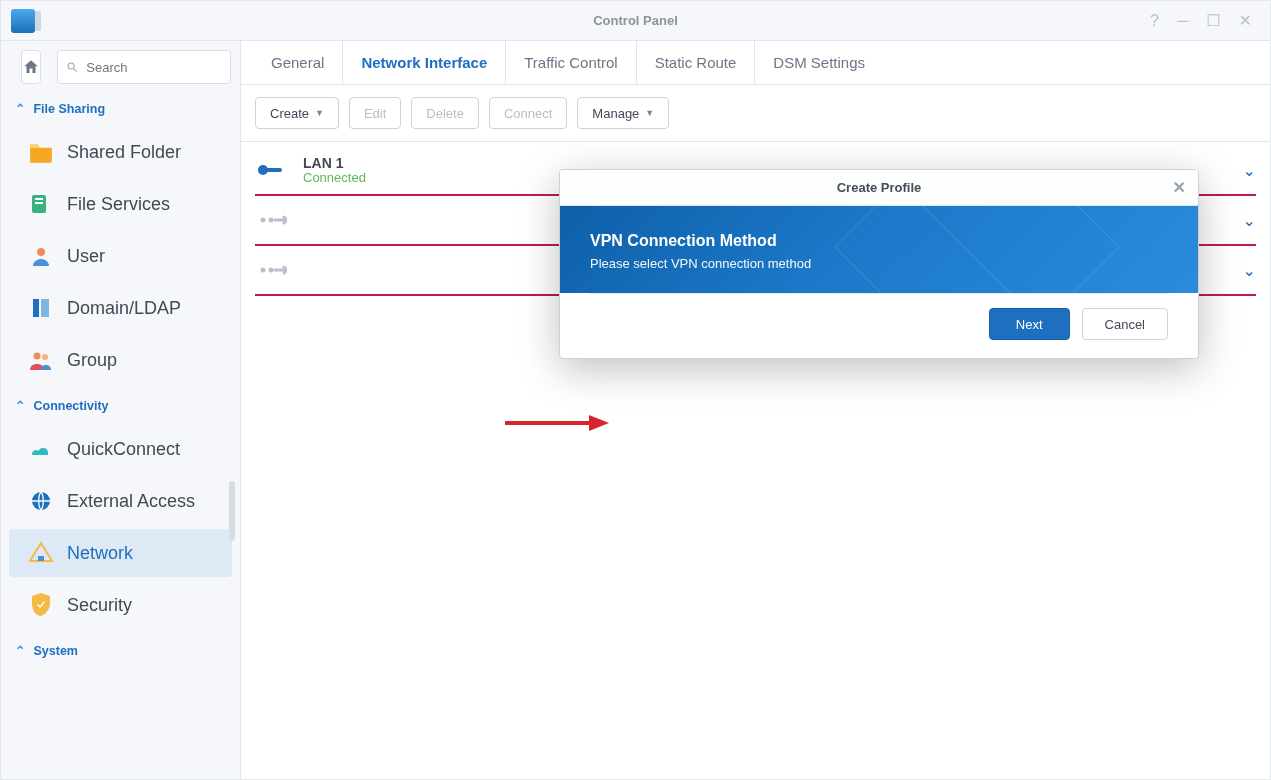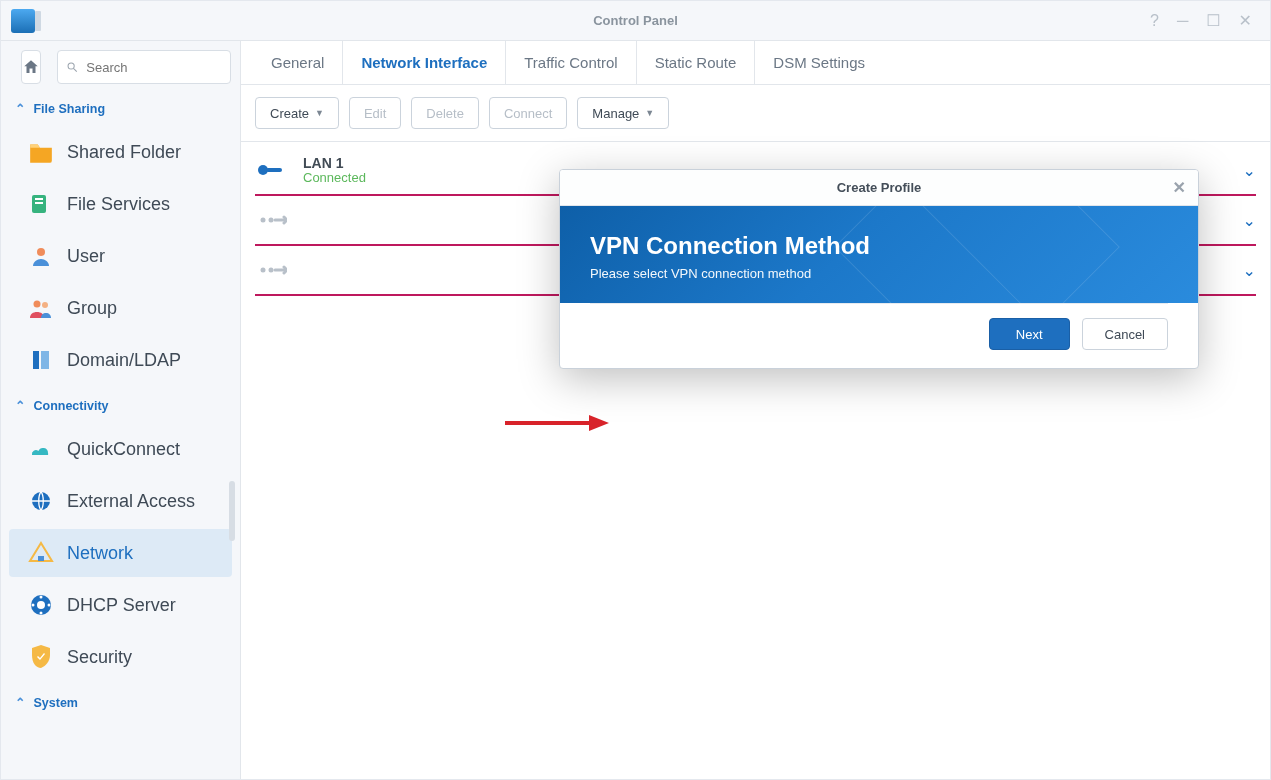--- a/index.html
+++ b/index.html
@@ -51,21 +51,21 @@
   .iface-text { display:flex; flex-direction:column; line-height:1.2;}
 
   
   .modal { position:absolute; top:128px; left:318px; width:640px; background:#fff; border:1px solid #C9D1DA; border-radius:4px; box-shadow:0 10px 40px rgba(0,0,0,.25); overflow:hidden; }
   .modal-title { height:36px; display:flex; align-items:center; justify-content:center; font-weight:600; color:#444E59; position:relative; background:#FDFEFE; border-bottom:1px solid #E2E6EB;}
   .modal-close { position:absolute; right:12px; top:8px; color:#9AA3AD; cursor:pointer; font-size:16px;}
   .modal-hero { background: linear-gradient(135deg,#0E5FA8 0%,#1C78C9 45%,#2A8BDD 100%); color:#fff; padding:26px 30px 22px; position:relative; overflow:hidden;}
   .modal-hero:before, .modal-hero:after { content:''; position:absolute; border:1px solid rgba(255,255,255,.12); transform:rotate(45deg);}
   .modal-hero:before { width:300px; height:300px; right:-80px; top:-160px;}
   .modal-hero:after { width:200px; height:200px; right:120px; top:-60px;}
-  .modal-hero h2 { margin:0 0 6px; font-size:24px; font-weight:700;}
+  .modal-hero h2 { margin:0 0 6px; font-size:16px; font-weight:700;}
   .modal-hero p { margin:0; font-size:13px; opacity:.95;}
   .modal-body { padding:20px 30px 20px 56px; min-height:270px; }
   .radio-item { display:flex; align-items:center; gap:12px; height:30px; color:#4A545F; cursor:pointer;}
   .radio { width:16px; height:16px; border-radius:50%; border:1.5px solid #B3BCC5; display:inline-flex; align-items:center; justify-content:center; flex-shrink:0;}
   .radio.checked { border-color:#1E6FBF; }
   .radio.checked:after { content:''; width:8px; height:8px; background:#1E6FBF; border-radius:50%; }
   .modal-sep { height:1px; background:#E6EAEF; margin:0 30px;}
   .modal-footer { display:flex; justify-content:flex-end; gap:12px; padding:14px 30px 18px;}
   .btn.primary { background:#1E6FBF; border-color:#1A5FA6; color:#fff; padding:0 26px;}
   .btn.default { padding:0 22px; }
@@ -142,38 +142,38 @@
         <span class="sb-icon">
             <svg width="24" height="24" viewBox="0 0 24 24">
               <circle cx="12" cy="8" r="4" fill="#F08C5A"></circle>
               <path d="M4 22c0-4 4-7 8-7s8 3 8 7z" fill="#4A90D9"></path>
             </svg>
           </span>
         <span>User</span>
       </div>
       <div class="sb-item">
         <span class="sb-icon">
+            <svg width="24" height="24" viewBox="0 0 24 24">
+              <rect x="4" y="3" width="6" height="18" fill="#1E6FBF"></rect>
+              <rect x="12" y="3" width="8" height="18" fill="#7FB6E6"></rect>
+            </svg>
+          </span>
+        <span>Domain/LDAP</span>
+      </div>
+      <div class="sb-item">
+        <span class="sb-icon">
             <svg width="26" height="24" viewBox="0 0 26 24">
               <circle cx="9" cy="8" r="3.5" fill="#F08C5A"></circle>
               <circle cx="17" cy="9" r="3" fill="#F4B183"></circle>
               <path d="M2 22c0-4 3-6 7-6s7 2 7 6z" fill="#E04F5F"></path>
               <path d="M13 22c0-3 2-5 5-5s5 2 5 5z" fill="#4A90D9"></path>
             </svg>
           </span>
         <span>Group</span>
       </div>
-      <div class="sb-item">
-        <span class="sb-icon">
-            <svg width="24" height="24" viewBox="0 0 24 24">
-              <rect x="4" y="3" width="6" height="18" fill="#1E6FBF"></rect>
-              <rect x="12" y="3" width="8" height="18" fill="#7FB6E6"></rect>
-            </svg>
-          </span>
-        <span>Domain/LDAP</span>
-      </div>
 
       <div class="section-header">
         <span class="chev">⌃</span>
         <span>Connectivity</span>
       </div>
       <div class="sb-item">
         <span class="sb-icon">
             <svg width="26" height="20" viewBox="0 0 26 20">
               <path fill="#35B8C2" d="M20 14a5 5 0 0 0-9.6-2A4 4 0 0 0 4 16h16a3 3 0 0 0 0-2z"></path>
             </svg>
@@ -190,33 +190,20 @@
         <span>External Access</span>
       </div>
       <div class="sb-item active">
         <span class="sb-icon">
             <svg width="26" height="24" viewBox="0 0 26 24">
               <path d="M13 2l11 18H2z" fill="none" stroke="#F5B945" stroke-width="2"></path>
               <rect x="10" y="15" width="6" height="5" fill="#4A90D9"></rect>
             </svg>
           </span>
         <span>Network</span>
-      </div>
-      <div class="sb-item">
-        <span class="sb-icon">
-            <svg width="24" height="24" viewBox="0 0 24 24">
-              <circle cx="12" cy="12" r="10" fill="#1E6FBF"></circle>
-              <circle cx="12" cy="12" r="4" fill="#fff"></circle>
-              <circle cx="12" cy="4" r="1.5" fill="#fff"></circle>
-              <circle cx="12" cy="20" r="1.5" fill="#fff"></circle>
-              <circle cx="4" cy="12" r="1.5" fill="#fff"></circle>
-              <circle cx="20" cy="12" r="1.5" fill="#fff"></circle>
-            </svg>
-          </span>
-        <span>DHCP Server</span>
       </div>
       <div class="sb-item">
         <span class="sb-icon">
             <svg width="22" height="26" viewBox="0 0 22 26">
               <path fill="#F5B945" d="M11 1l9 3v7c0 6-4 11-9 13C6 24 2 19 2 11V4z"></path>
               <path fill="#fff" d="M8 12l2 2 4-5 1 1-5 6-3-3z"></path>
             </svg>
           </span>
         <span>Security</span>
       </div>

